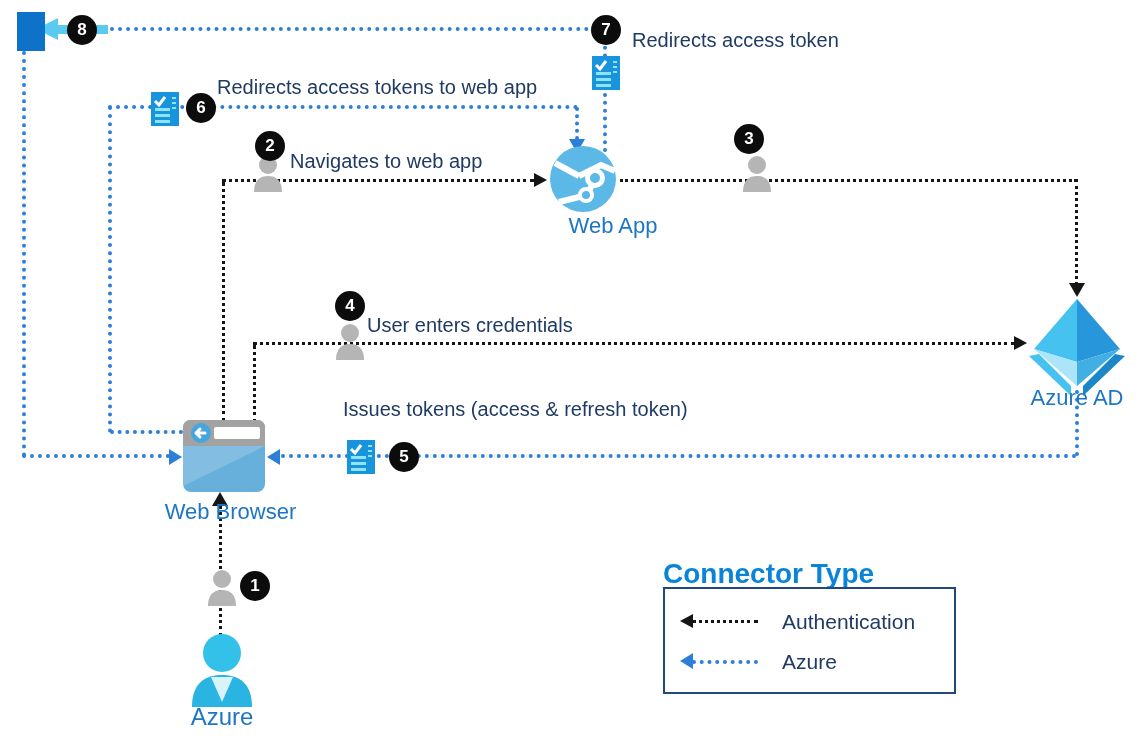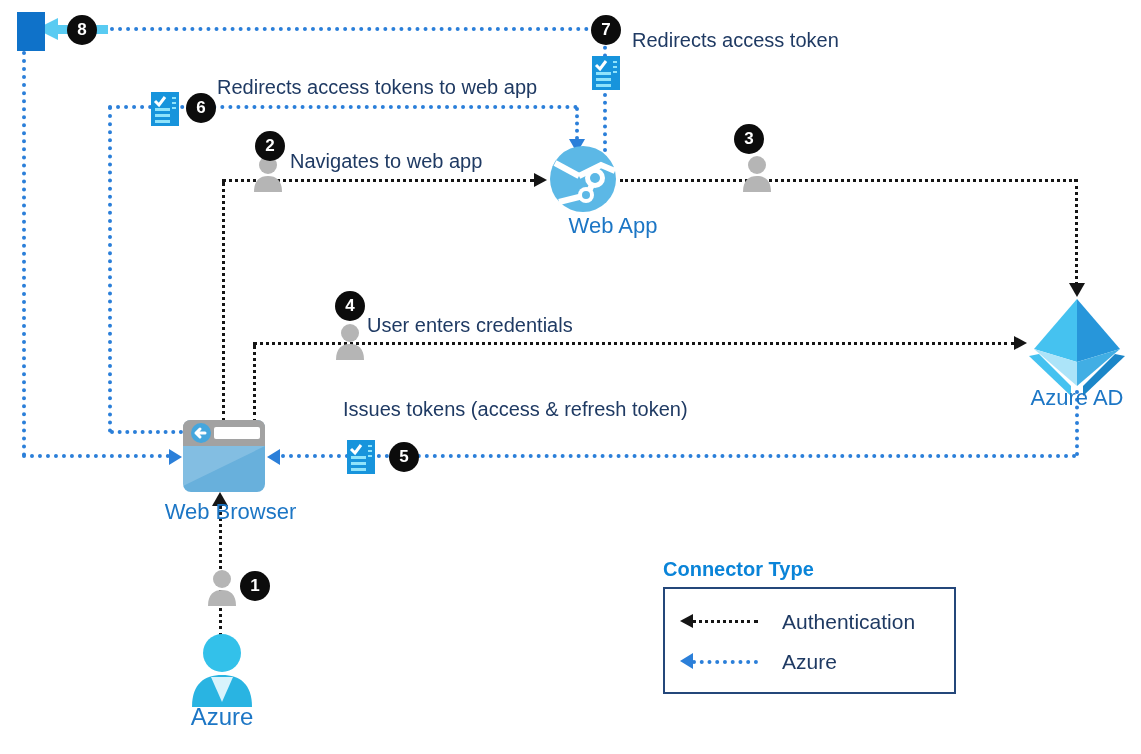--- a/index.html
+++ b/index.html
@@ -26,21 +26,21 @@
     z-index:4;
   }
   .steptext{
     position:absolute;transform:translateY(-50%);color:#1f3a63;font-size:20px;
     white-space:nowrap;z-index:3;
   }
   .nodelabel{
     position:absolute;color:#1c76c5;font-size:22px;text-align:center;white-space:nowrap;z-index:3;
   }
   .icon{position:absolute;z-index:3;line-height:0;}
-  .legend-title{position:absolute;left:663px;top:558px;font-size:20px;font-weight:bold;color:#0a84d8;z-index:3;}
+  .legend-title{position:absolute;left:663px;top:558px;font-size:28px;font-weight:bold;color:#0a84d8;z-index:3;}
   .legend-box{position:absolute;left:663px;top:587px;width:289px;height:103px;border:2px solid #24477a;background:#fff;z-index:3;}
   .legend-row{position:absolute;left:0;width:100%;height:0;}
   .leg-line-b{position:absolute;left:27px;top:-2px;width:66px;border-top:3px dotted #151515;}
   .leg-line-t{position:absolute;left:27px;top:-2px;width:66px;border-top:4px dotted #2b7fd9;}
   .leg-arr-b{position:absolute;left:15px;top:-8px;width:0;height:0;border-top:7px solid transparent;border-bottom:7px solid transparent;border-right:13px solid #151515;}
   .leg-arr-t{position:absolute;left:15px;top:-9px;width:0;height:0;border-top:8px solid transparent;border-bottom:8px solid transparent;border-right:13px solid #2b7fd9;}
   .leg-label{position:absolute;left:117px;transform:translateY(-50%);color:#1f3a63;font-size:21px;white-space:nowrap;}
 </style>
 </head>
 <body>

